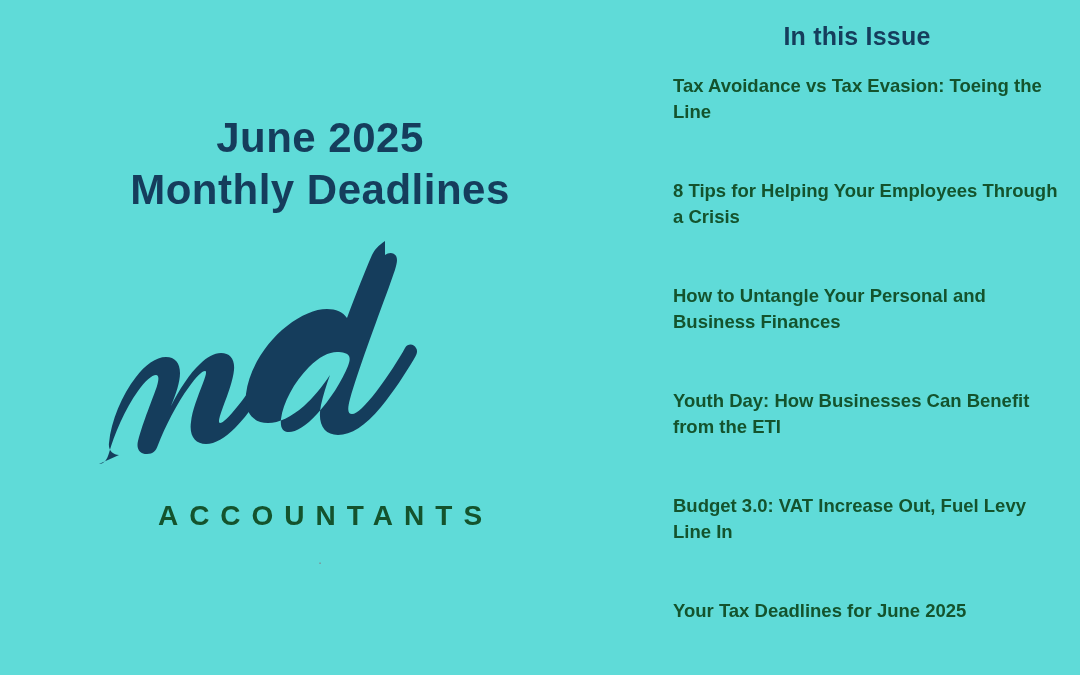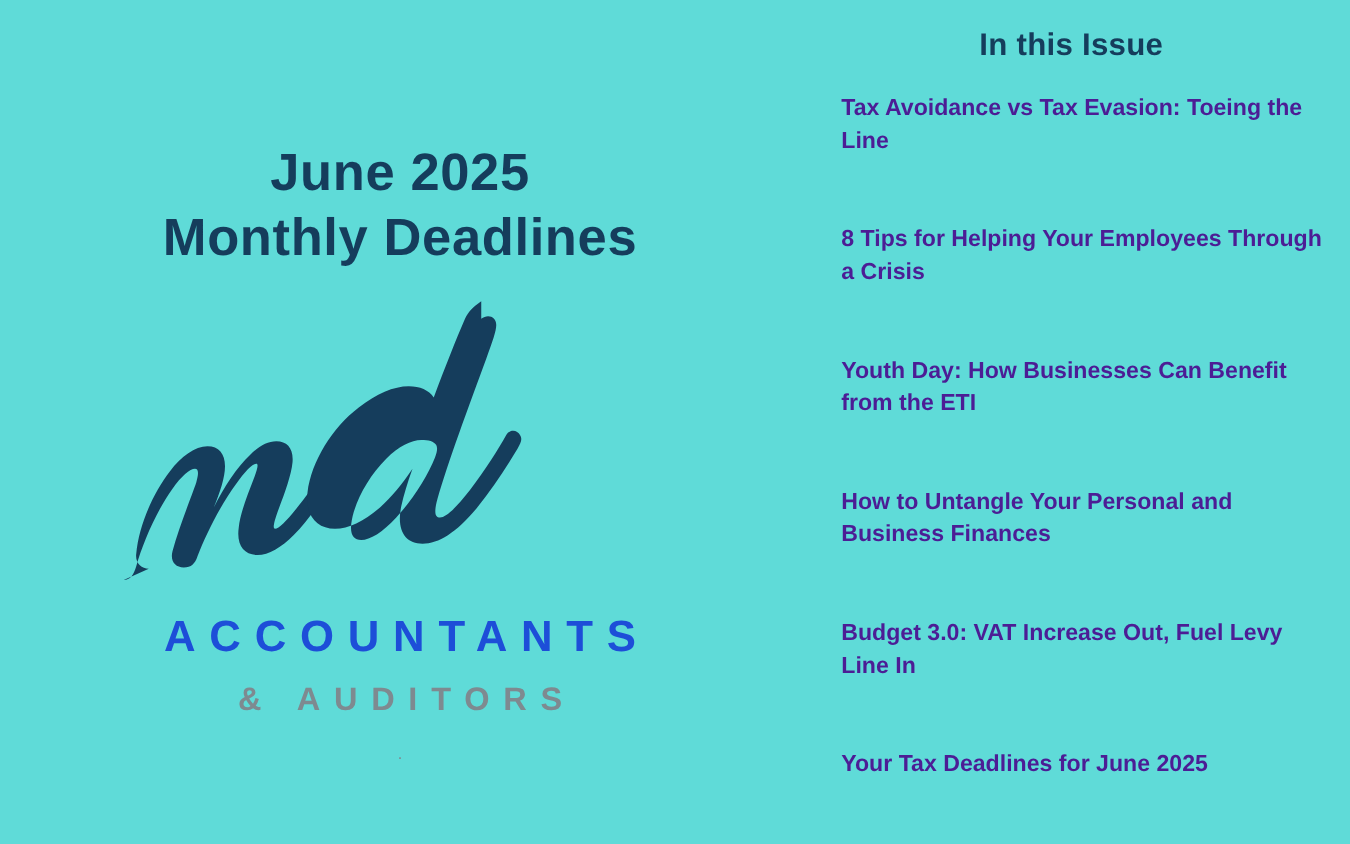--- a/index.html
+++ b/index.html
@@ -54,22 +54,23 @@
     width: 640px;
     text-align: center;
   }
   .logo-mark {
     display: block;
     margin: 0 auto;
     width: 470px;
     height: 250px;
   }
   .logo-sub1 {
-    color: #1d4ed8;
-    font-size: 35px;
+    margin-top: 10px;
+    color: #14532d;
+    font-size: 28px;
     font-weight: bold;
     letter-spacing: 11px;
     text-indent: 11px;
   }
   .logo-sub2 {
     margin-top: 14px;
     color: #7e8a90;
     font-size: 26px;
     font-weight: bold;
     letter-spacing: 11px;
@@ -100,21 +101,21 @@
     letter-spacing: 0.2px;
     margin: 0 0 22px 0;
     padding-right: 26px;
   }
   .toc {
     margin: 0;
     padding: 0;
     list-style: none;
   }
   .toc-item {
-    color: #4c1d95;
+    color: #14532d;
     font-size: 18.5px;
     font-weight: bold;
     line-height: 1.38;
     padding-left: 13px;
     padding-right: 14px;
     height: 105px;
     box-sizing: border-box;
   }
 </style>
 </head>
@@ -132,31 +133,30 @@
     <div class="logo-block">
       <svg class="logo-mark" viewBox="0 0 470 250" aria-hidden="true">
         <g fill="#153d5c">
 
           <path d="M34 215c-6 0-11-5-10-12 2-22 13-48 27-66 9-12 20-20 30-20 9 0 14 6 14 16 0 9-4 21-9 33 8-16 19-33 29-42 7-7 14-11 21-11 9 0 14 6 13 17-1 10-6 24-11 37-4 11-5 16-3 16 3 0 9-6 17-16 4-5 7-9 10-13 3-4 9-3 10 1 1 3 0 6-3 10-6 8-12 16-19 23-10 10-20 16-29 16-11 0-17-8-15-22 1-11 7-26 12-39 3-8 4-12 2-12-3 0-9 6-16 16-12 16-24 40-31 58-2 6-5 9-11 9-7 0-11-5-9-13 5-19 15-43 19-55 2-7 2-11-1-11-4 0-11 6-18 16-13 18-24 44-29 62-2 7-5 11-10 11z"></path>
 
           <path d="M300 15c5-4 12-2 12 5 0 5-3 13-8 27-14 38-31 84-39 112-3 11-2 15 2 15 5 0 13-8 24-22 12-16 23-33 29-44 3-5 9-4 11 0 2 3 1 6-2 11-9 15-20 32-33 48-16 19-30 28-43 28-14 0-21-11-17-30 2-9 5-19 9-30-8 12-17 23-26 31-13 11-25 17-36 17-15 0-24-11-22-29 3-25 20-52 41-68 14-11 28-17 40-17 9 0 16 3 20 9 9-24 18-47 25-63 3-6 6-9 13-14zm-48 97c-8 0-18 5-28 15-15 15-26 36-28 52-1 9 2 13 8 13 7 0 17-6 28-18 13-14 25-33 31-48 2-5 2-8 1-10-2-3-6-4-12-4z"></path>
         </g>
       </svg>
       <div class="logo-sub1">ACCOUNTANTS</div>
-      <div class="logo-sub2">&amp; AUDITORS</div>
       <div class="logo-dot">.</div>
     </div>
   </div>
 
   <div class="right-panel">
     <div class="issue-heading">In this Issue</div>
 
     <ul class="toc">
       <li class="toc-item">Tax Avoidance vs Tax Evasion: Toeing the Line</li>
       <li class="toc-item">8 Tips for Helping Your Employees Through a Crisis</li>
+      <li class="toc-item">How to Untangle Your Personal and Business Finances</li>
       <li class="toc-item">Youth Day: How Businesses Can Benefit from the ETI</li>
-      <li class="toc-item">How to Untangle Your Personal and Business Finances</li>
       <li class="toc-item">Budget 3.0: VAT Increase Out, Fuel Levy Line In</li>
       <li class="toc-item">Your Tax Deadlines for June 2025</li>
     </ul>
   </div>
 
 </div>
 
 </body></html>

